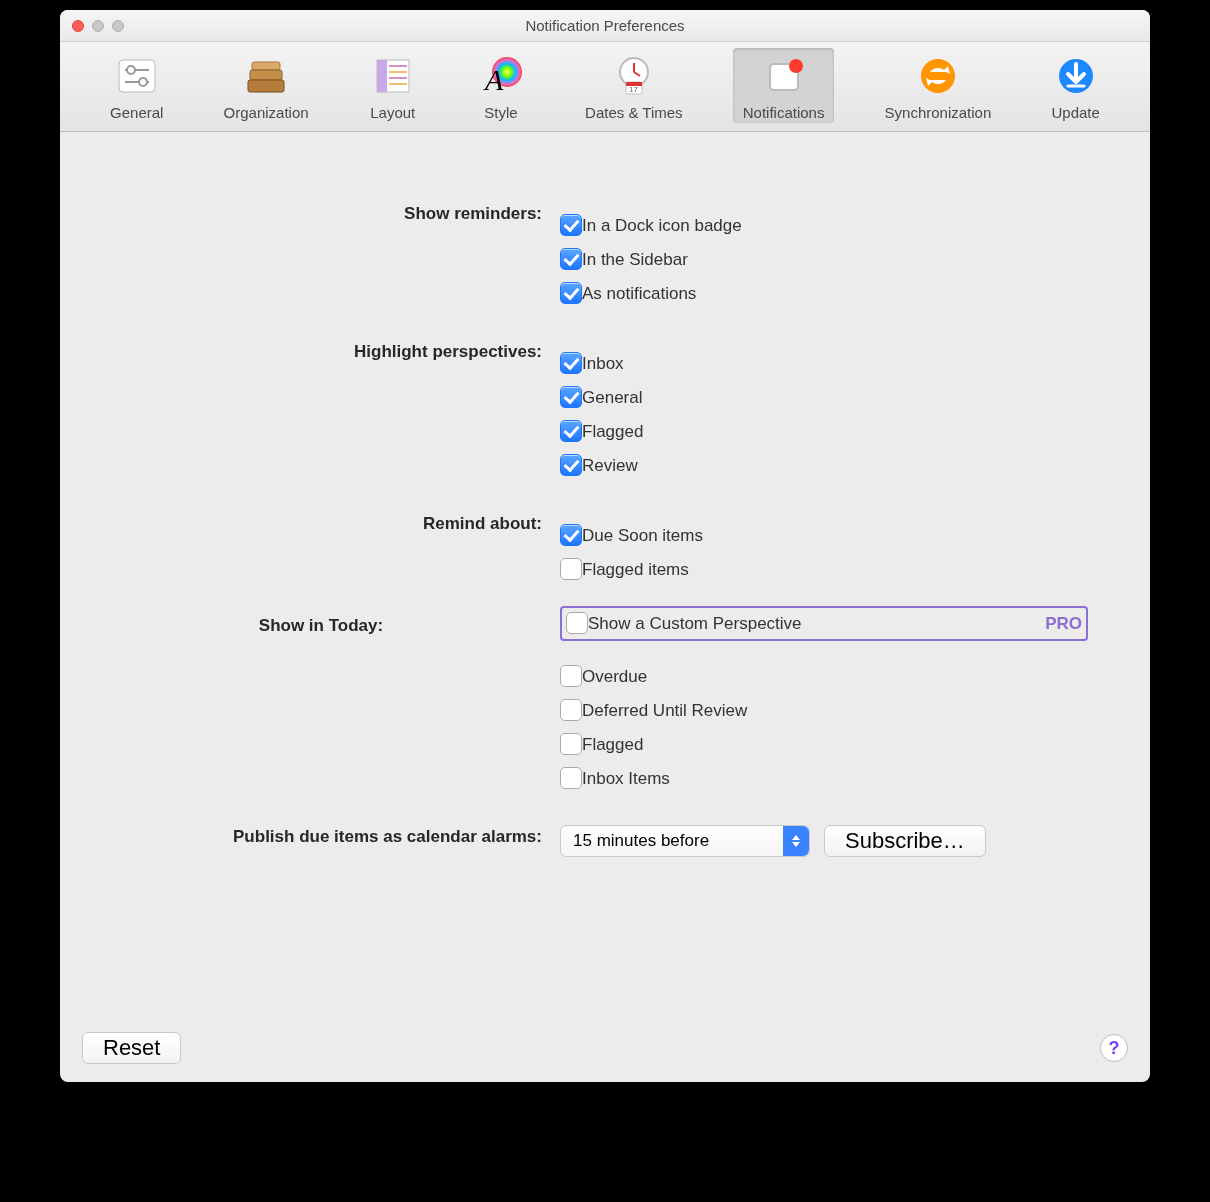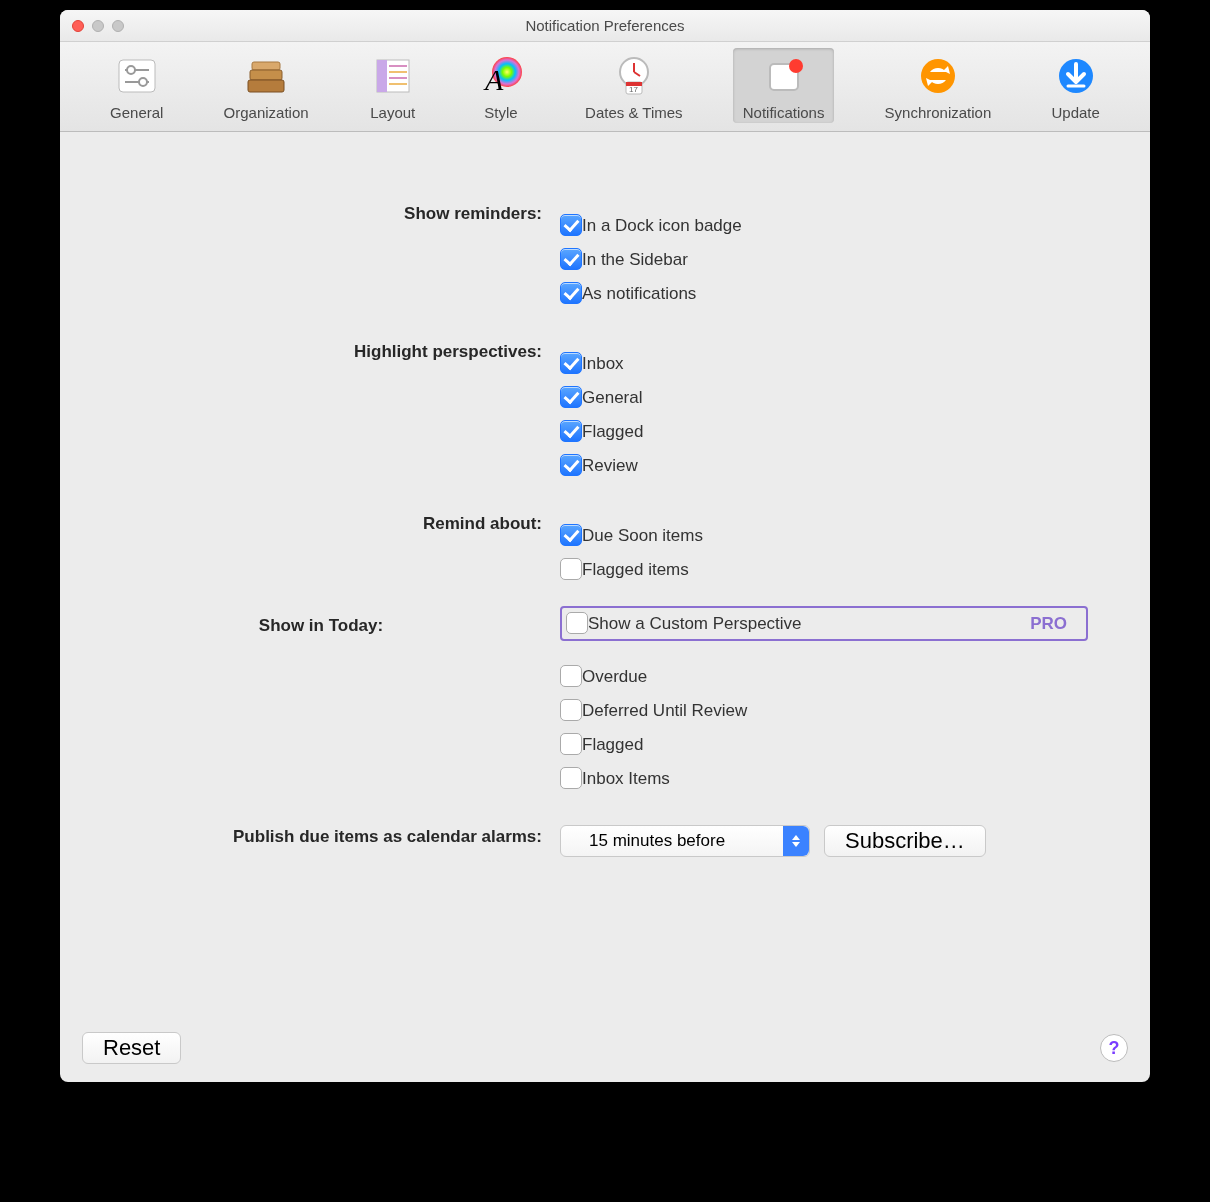--- a/index.html
+++ b/index.html
@@ -67,25 +67,25 @@
     width:22px; height:22px; border-radius:5px; border:1px solid #aaa;
     background:#fff; display:flex; align-items:center; justify-content:center; cursor:pointer;
     box-shadow: inset 0 1px 0 rgba(255,255,255,0.6);
   }
   .chk.on { background: linear-gradient(#5aa6ff,#1f75ff); border-color:#1f75ff; }
   .chk.on::after { content:""; width:6px; height:11px; border:solid #fff; border-width:0 3px 3px 0; transform: rotate(42deg); margin-bottom:3px;}
   .pro-box {
     border:2px solid #8b6fd1; border-radius:4px; padding:4px 8px 5px 4px;
     display:flex; align-items:center; width:528px; position:relative;
   }
-  .pro-label { position:absolute; right:19px; top:6px; color:#8b6fd1; font-weight:700; font-size:17px;}
+  .pro-label { position:absolute; right:4px; top:6px; color:#8b6fd1; font-weight:700; font-size:17px;}
   .select-row { display:flex; gap:14px; align-items:center; }
   .select {
     display:flex; align-items:center; justify-content:space-between;
-    width:250px; height:32px; padding:0 0 0 28px;
+    width:250px; height:32px; padding:0 0 0 12px;
     border:1px solid #c9c9c9; border-radius:6px;
     background:linear-gradient(#ffffff,#f4f4f4); font-size:17px; cursor:pointer;
   }
   .select-arrows {
     width:26px; height:100%; background:#3b82ff; border-radius:0 6px 6px 0;
     display:flex; flex-direction:column; align-items:center; justify-content:center;
   }
   .arr-up, .arr-down { width:0;height:0;border-left:4px solid transparent;border-right:4px solid transparent; }
   .arr-up{border-bottom:5px solid #fff; margin-bottom:2px;}
   .arr-down{border-top:5px solid #fff;}

